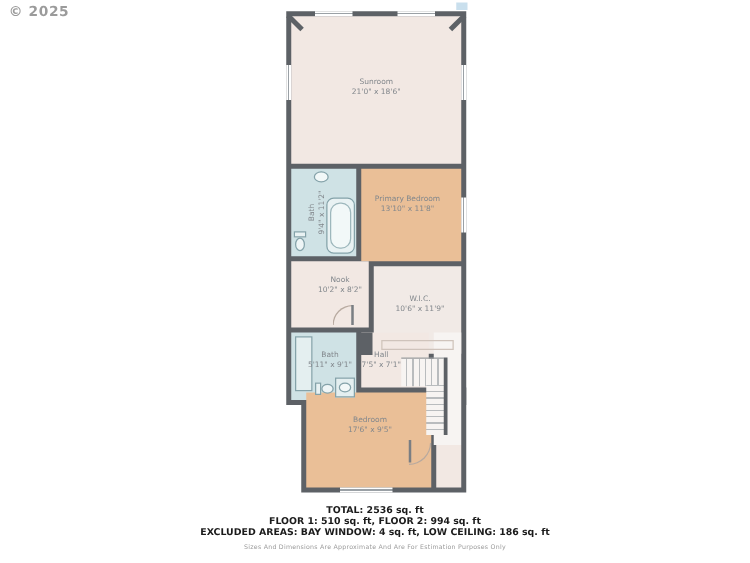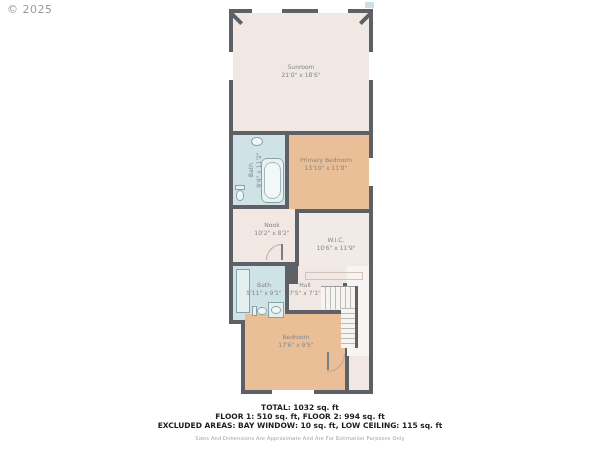--- a/index.html
+++ b/index.html
@@ -1,21 +1,21 @@
 <!DOCTYPE html>
 <html><head>
 <meta charset="utf-8">
 <style>
   html,body{margin:0;padding:0;}
   body{
     width:600px;height:450px;position:relative;background:#ffffff;
     font-family:"DejaVu Sans","Liberation Sans",sans-serif;overflow:hidden;
   }
   .abs{position:absolute;}
-  .copyright{left:7px;top:3px;font-size:11px;color:#9b9b9b;letter-spacing:.5px;}
+  .copyright{left:7px;top:3px;font-size:11px;color:#9b9b9b;letter-spacing:.5px;font-weight:bold;}
   .corner-mark{left:365px;top:2px;width:9px;height:6px;background:#bcd7e8;opacity:.8;}
   
   .wall-bg{background:#5d6166;}
   .room{position:absolute;}
   .fill-pink{background:#f2e8e3;}
   .fill-pale{background:#f1eae6;}
   .fill-tan{background:#eabf97;}
   .fill-blue{background:#cfe2e5;}
   .fill-stair{background:#f7f4f2;}
   .window{background:linear-gradient(to bottom,#ffffff 38%,#9aa0a5 38%,#9aa0a5 62%,#ffffff 62%);}
@@ -138,17 +138,17 @@
     <span class="rname">Hall</span>
     <span class="rdims">7'5" x 7'1"</span>
   </div>
   <div class="label" style="left:296px;top:340px;">
     <span class="rname">Bedroom</span>
     <span class="rdims">17'6" x 9'5"</span>
   </div>
 </div>
 
 <div class="abs summary">
-  <div>TOTAL: 1032 sq. ft</div>
+  <div>TOTAL: 2536 sq. ft</div>
   <div>FLOOR 1: 510 sq. ft, FLOOR 2: 994 sq. ft</div>
-  <div>EXCLUDED AREAS: BAY WINDOW: 10 sq. ft, LOW CEILING: 115 sq. ft</div>
+  <div>EXCLUDED AREAS: BAY WINDOW: 4 sq. ft, LOW CEILING: 186 sq. ft</div>
   <div class="disclaimer">Sizes And Dimensions Are Approximate And Are For Estimation Purposes Only</div>
 </div>
 
 </body></html>

